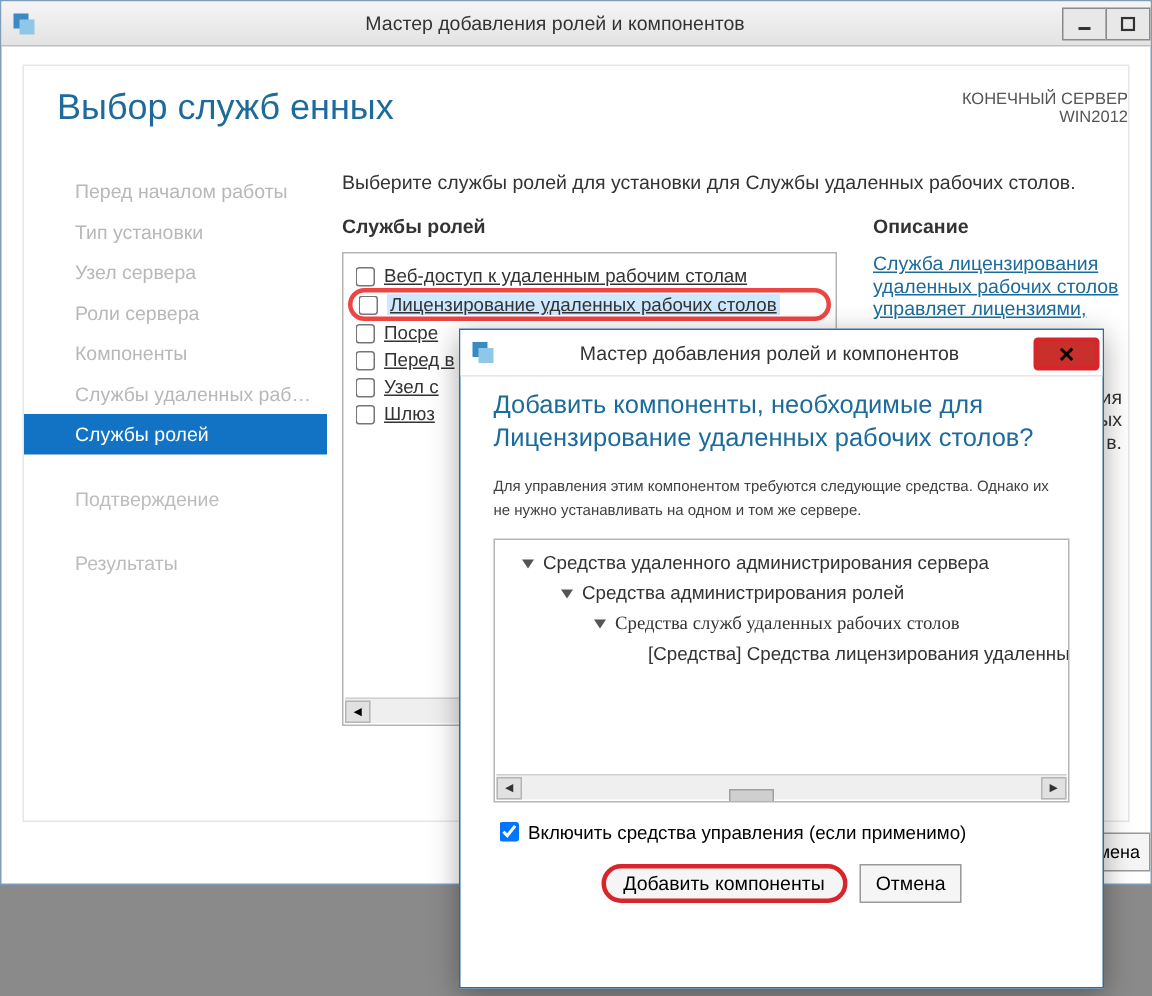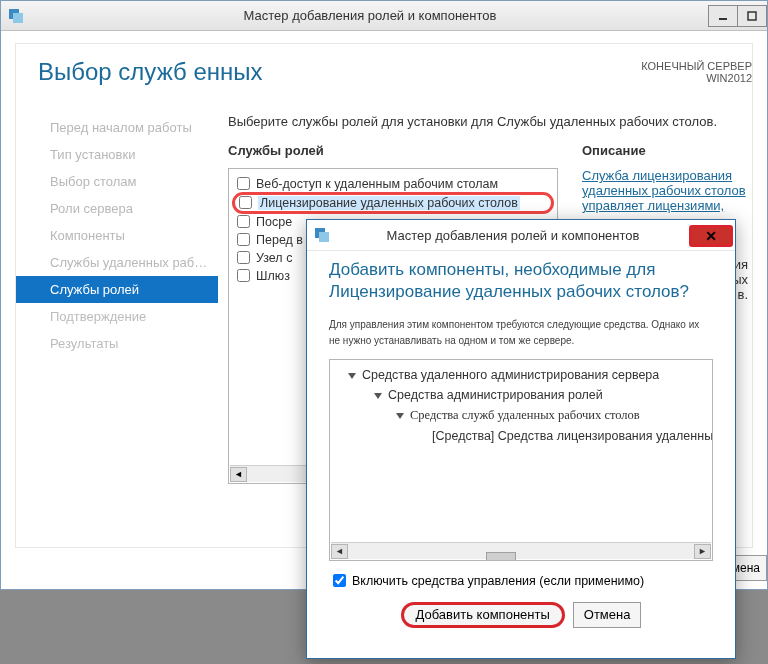--- a/index.html
+++ b/index.html
@@ -19,29 +19,29 @@
 
   .heading { color: #1c6b9a; font-size: 24px; font-weight: 400; position: absolute; left: 22px; top: 14px; }
   .server-label { position: absolute; right: 0; top: 16px; font-size: 11px; text-align: right; color: #555; white-space: pre; }
 
   .body { position: absolute; top: 70px; left: 0; right: 0; bottom: 0; display: flex; }
 
   .nav { width: 202px; padding: 0; font-size: 13px; }
   .nav-item { padding: 6px 8px 6px 34px; color: #b8b8b8; cursor: default; white-space: nowrap; overflow: hidden; text-overflow: ellipsis; }
   .nav-item.past { color: #b8b8b8; }
   .nav-item.current { background: #1272c4; color: #fff; }
-  .nav-item.future { color: #bcbcbc; }
+  .nav-item.future { color: #bcbcbc; margin-top: 16px; }
 
   .main { flex: 1; padding: 0 4px 0 10px; font-size: 13px; }
   .instruction { color: #333; margin-bottom: 14px; }
   .cols { display: flex; }
   .roles-col { width: 330px; }
   .col-h { font-weight: 600; color: #333; margin-bottom: 10px; }
   .role-list { border: 1px solid #b5b5b5; height: 316px; padding: 6px 4px; overflow: hidden; position: relative; }
-  .role-row { display: flex; align-items: flex-start; padding: 2px 2px; font-size: 12.5px; color: #333; white-space: nowrap; }
+  .role-row { display: flex; align-items: flex-end; padding: 2px 2px; font-size: 12.5px; color: #333; white-space: nowrap; text-decoration: underline; }
   .role-row input { margin: 0 6px 0 2px; }
   .role-row.hl { border: 3px solid #ef4444; border-radius: 16px; padding: 1px 2px; margin: -1px -1px; }
   .role-row.hl span { background: #cde8ff; padding: 0 2px; }
   .hscroll { position: absolute; left: 1px; right: 1px; bottom: 1px; height: 17px; background: #efefef; border-top: 1px solid #d0d0d0; display: flex; align-items: center; }
   .hscroll .arrow { width: 17px; height: 15px; background: #e1e1e1; border: 1px solid #b5b5b5; display: flex; align-items: center; justify-content: center; font-size: 9px; }
   .hscroll .track { flex: 1; }
 
   .desc-col { margin-left: 24px; flex: 1; }
   .desc-text { font-size: 13px; color: #1c6b9a; text-decoration: underline; display: inline; }
   .desc-plain { font-size: 13px; color: #333; }
@@ -51,21 +51,21 @@
   
   .dialog { position: absolute; left: 306px; top: 219px; width: 430px; height: 440px; background: #fff; border: 1px solid #2d6ca2; box-shadow: 0 4px 18px rgba(0,0,0,.35); }
   .dlg-titlebar { height: 30px; background: #fff; border-bottom: 0; display: flex; align-items: center; position: relative; }
   .dlg-titlebar .icon-slot { width: 30px; display: flex; align-items: center; justify-content: center; }
   .dlg-title { flex: 1; text-align: center; font-size: 13px; color: #333; }
   .dlg-close { width: 44px; height: 22px; background: #c9302c; color: #000; display: flex; align-items: center; justify-content: center; font-size: 14px; font-weight: 700; margin-right: 2px; margin-top: 2px; border: 3px solid #d8252b; border-radius: 3px; }
 
   .dlg-body { padding: 4px 22px 8px 22px; border-top: 1px solid #e6e6e6; }
   .dlg-head { color: #1c6b9a; font-size: 17px; line-height: 22px; margin: 4px 0 14px; }
   .dlg-msg { font-size: 10px; color: #404040; margin-bottom: 10px; line-height: 16px; }
-  .dlg-tree { border: 1px solid #b5b5b5; height: 202px; padding: 8px 6px 0; font-size: 12.5px; color: #333; position: relative; overflow: hidden; }
+  .dlg-tree { border: 1px solid #b5b5b5; height: 176px; padding: 8px 6px 0; font-size: 12.5px; color: #333; position: relative; overflow: hidden; }
   .dlg-tree .line { white-space: nowrap; margin-bottom: 6px; }
   .dlg-tree .ind1 { padding-left: 12px; }
   .dlg-tree .ind2 { padding-left: 38px; }
   .dlg-tree .ind3 { padding-left: 60px; font-family: Liberation Serif, serif; }
   .dlg-tree .ind4 { padding-left: 96px; }
   .dlg-tree .tri { display: inline-block; width: 0; height: 0; border-left: 4px solid transparent; border-right: 4px solid transparent; border-top: 6px solid #555; margin-right: 6px; vertical-align: middle; }
   .dlg-hscroll { position: absolute; left: 1px; right: 1px; bottom: 1px; height: 17px; background: #efefef; border-top: 1px solid #d0d0d0; display: flex; align-items: center; }
   .dlg-hscroll .arrow { width: 17px; height: 15px; background: #e1e1e1; border: 1px solid #b5b5b5; display: flex; align-items: center; justify-content: center; font-size: 9px; }
   .dlg-hscroll .track { flex: 1; position: relative; }
   .dlg-hscroll .thumb { position: absolute; left: 40%; width: 30px; height: 13px; top: 1px; background: #cfcfcf; border: 1px solid #a0a0a0; }
@@ -108,21 +108,21 @@
   <div class="content">
     <div class="inner">
       <div class="heading">Выбор служб енных</div>
       <div class="server-label">КОНЕЧНЫЙ СЕРВЕР
 WIN2012</div>
 
       <div class="body">
         <div class="nav" id="nav">
             <div class="nav-item past">Перед началом работы</div>
             <div class="nav-item past">Тип установки</div>
-            <div class="nav-item past">Выбор столам</div>
+            <div class="nav-item past">Узел сервера</div>
             <div class="nav-item past">Роли сервера</div>
             <div class="nav-item past">Компоненты</div>
             <div class="nav-item past">Службы удаленных рабо...</div>
             <div class="nav-item current">Службы ролей</div>
             <div class="nav-item future">Подтверждение</div>
             <div class="nav-item future">Результаты</div>
           </div>
 
         <div class="main">
           <div class="instruction">Выберите службы ролей для установки для Службы удаленных рабочих столов.</div>

